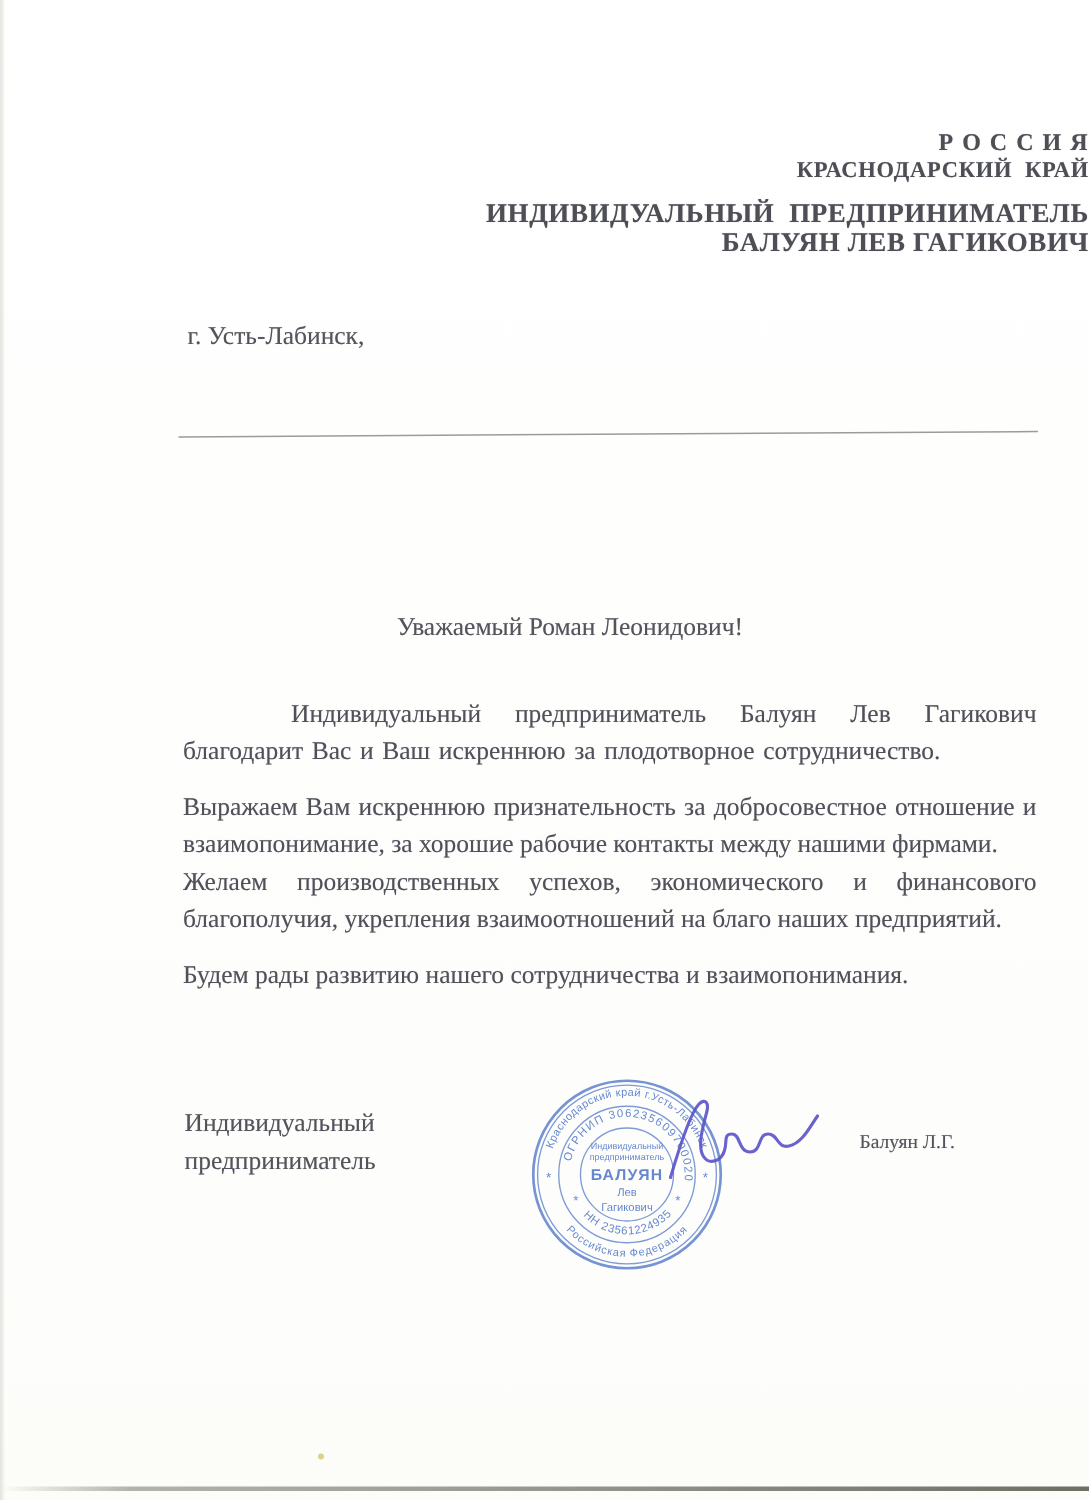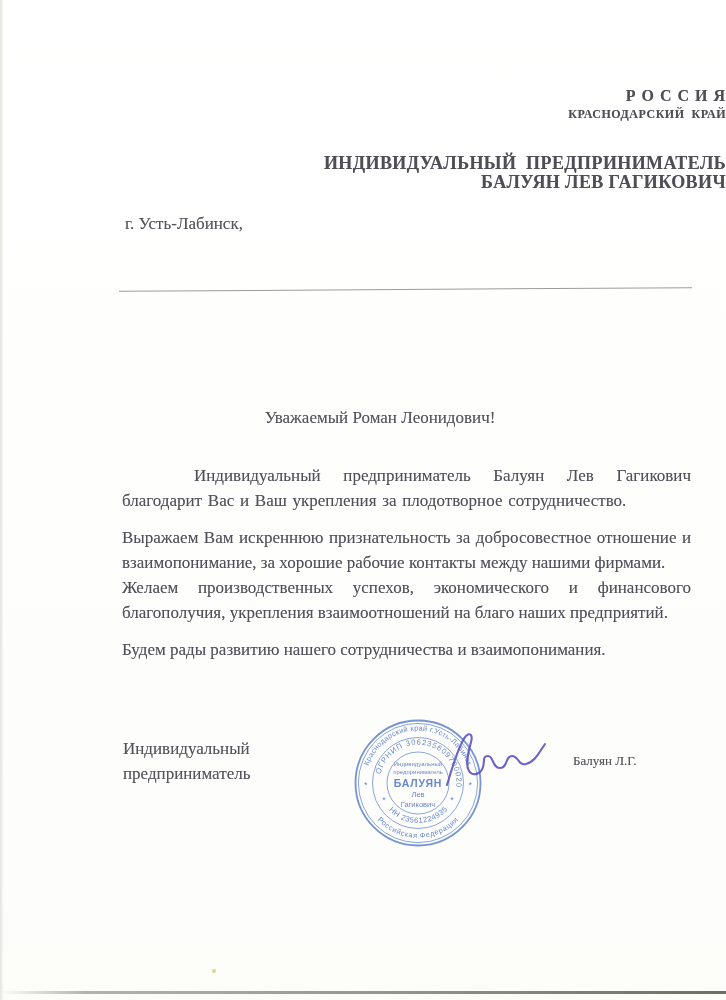--- a/index.html
+++ b/index.html
@@ -8,21 +8,21 @@
     background:linear-gradient(180deg,#ffffff 0%, #fdfdfb 85%, #fcfcf9 100%);
     overflow:hidden;
     font-family:"Liberation Serif", serif;
     color:#53535b;
   }
   .pre { white-space:pre; }
   
   .header { position:absolute; top:86px; left:0; width:100%; text-align:right;
             font-weight:bold; color:#4e4e56; text-shadow:0 0 0.6px rgba(80,80,92,.45); }
   .h-country { font-size:16px; line-height:19px; letter-spacing:1px; }
-  .h-region  { font-size:12px; line-height:19px; margin-bottom:30px; letter-spacing:.5px; }
+  .h-region  { font-size:15px; line-height:19px; margin-bottom:9px; letter-spacing:.5px; }
   .h-title   { font-size:18px; line-height:19px; letter-spacing:.4px; }
   .h-name    { font-size:18px; line-height:19px; letter-spacing:.4px; }
   
   .address { position:absolute; left:125px; top:212px; font-size:17px; line-height:24px;
              text-shadow:0 0 .5px rgba(80,80,92,.4); }
   .rule { position:absolute; left:119px; top:289px; width:573px; height:0;
           border-top:1.5px solid #9b9b9e; transform:rotate(-.35deg); }
   
   .salutation { position:absolute; left:60px; width:640px; top:408px; text-align:center;
                 font-size:17px; text-shadow:0 0 .5px rgba(80,80,92,.4); }
@@ -63,21 +63,21 @@
 
   <div class="address">
     <div class="pre">г. Усть-Лабинск,</div>
   </div>
 
   <div class="rule"></div>
 
   <div class="salutation">Уважаемый Роман Леонидович!</div>
 
   <div class="body">
-    <p class="p1">Индивидуальный предприниматель Балуян Лев Гагикович благодарит Вас и Ваш укрепления за плодотворное сотрудничество.</p>
+    <p class="p1">Индивидуальный предприниматель Балуян Лев Гагикович благодарит Вас и Ваш искреннюю за плодотворное сотрудничество.</p>
     <p class="p2">Выражаем Вам искреннюю признательность за добросовестное отношение и взаимопонимание, за хорошие рабочие контакты между нашими фирмами.</p>
     <p class="p3">Желаем производственных успехов, экономического и финансового благополучия, укрепления взаимоотношений на благо наших предприятий.</p>
     <p class="p4">Будем рады развитию нашего сотрудничества и взаимопонимания.</p>
   </div>
 
   <div class="signoff-role">
     <div>Индивидуальный</div>
     <div>предприниматель</div>
   </div>
 

